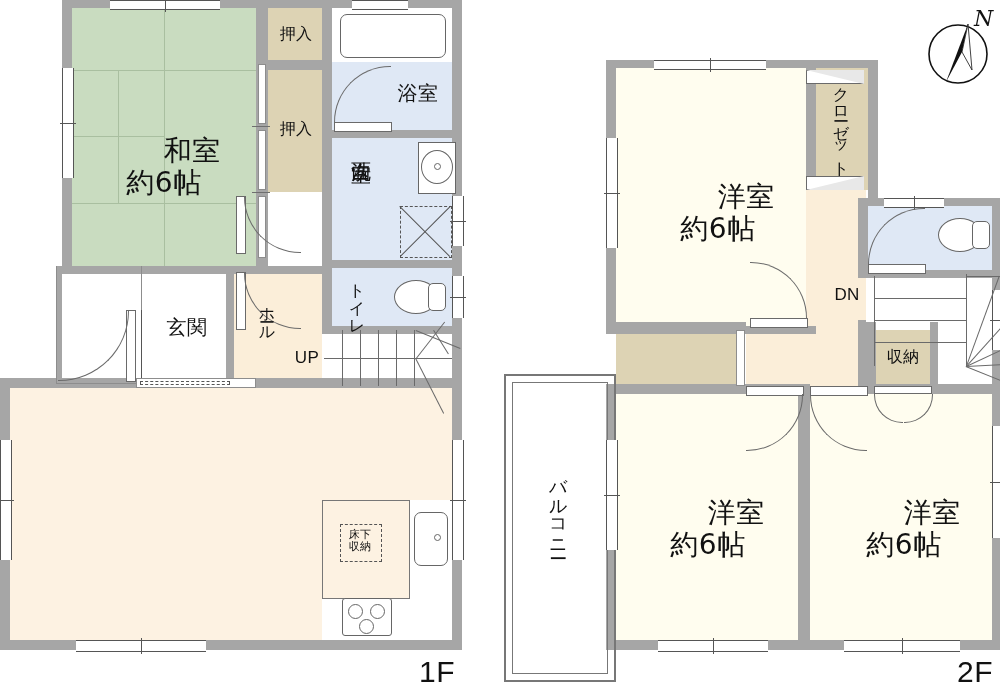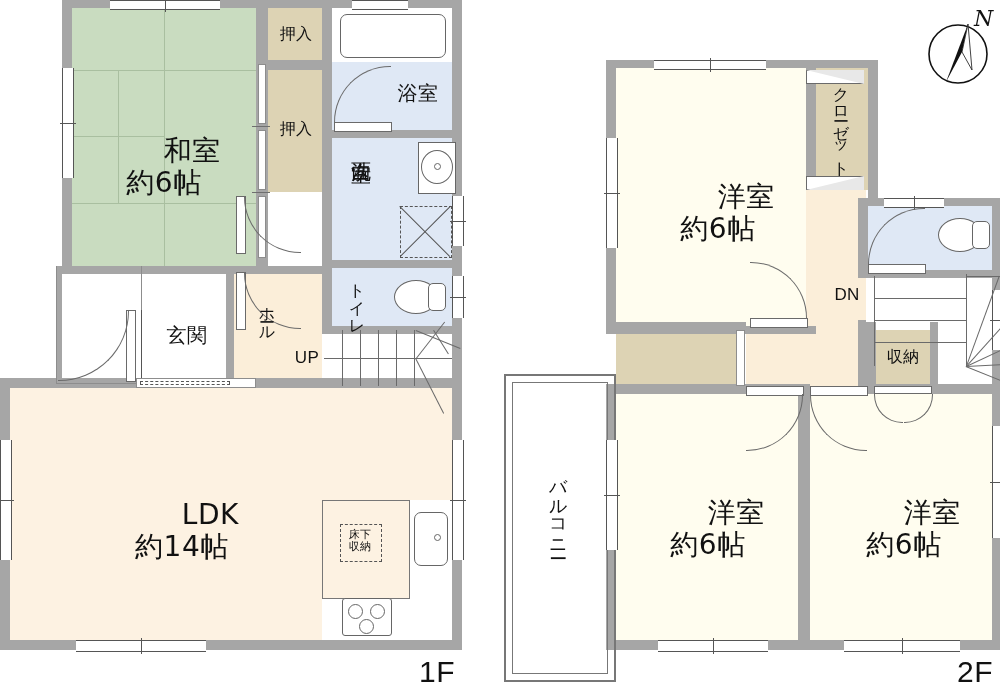--- a/index.html
+++ b/index.html
@@ -190,25 +190,22 @@
       <div class="ray" style="left:92px;top:28px;width:46px;transform:rotate(-52deg);"></div>
       <div class="ray" style="left:92px;top:28px;width:62px;transform:rotate(63deg);"></div>
       <div class="ray" style="left:92px;top:28px;width:36px;transform:rotate(0deg);"></div>
       <div class="ray" style="left:110px;top:0px;width:28px;transform:rotate(58deg);"></div>
     </div>
 
     <div class="lbl big" style="left:92px;top:104px;width:144px;">
       <span>和室</span><br><span>約6帖</span>
     </div>
 
-    <div class="lbl big" style="left:82px;top:468px;width:200px;">
-      <span>LDK</span><br><span>約14帖</span>
-    </div>
-
-    <div class="lbl mid" style="left:148px;top:324px;width:78px;">玄関</div>
+
+    <div class="lbl mid" style="left:148px;top:316px;width:78px;">玄関</div>
 
     <div class="lbl sml vert" style="left:258px;top:296px;">ホール</div>
 
     <div class="lbl mid" style="left:382px;top:82px;width:72px;">浴室</div>
 
     <div class="lbl mid vert" style="left:350px;top:146px;">洗面室</div>
 
     <div class="lbl sml vert" style="left:348px;top:272px;">トイレ</div>
 
     <div class="lbl sml" style="left:272px;top:25px;width:48px;">押入</div>

